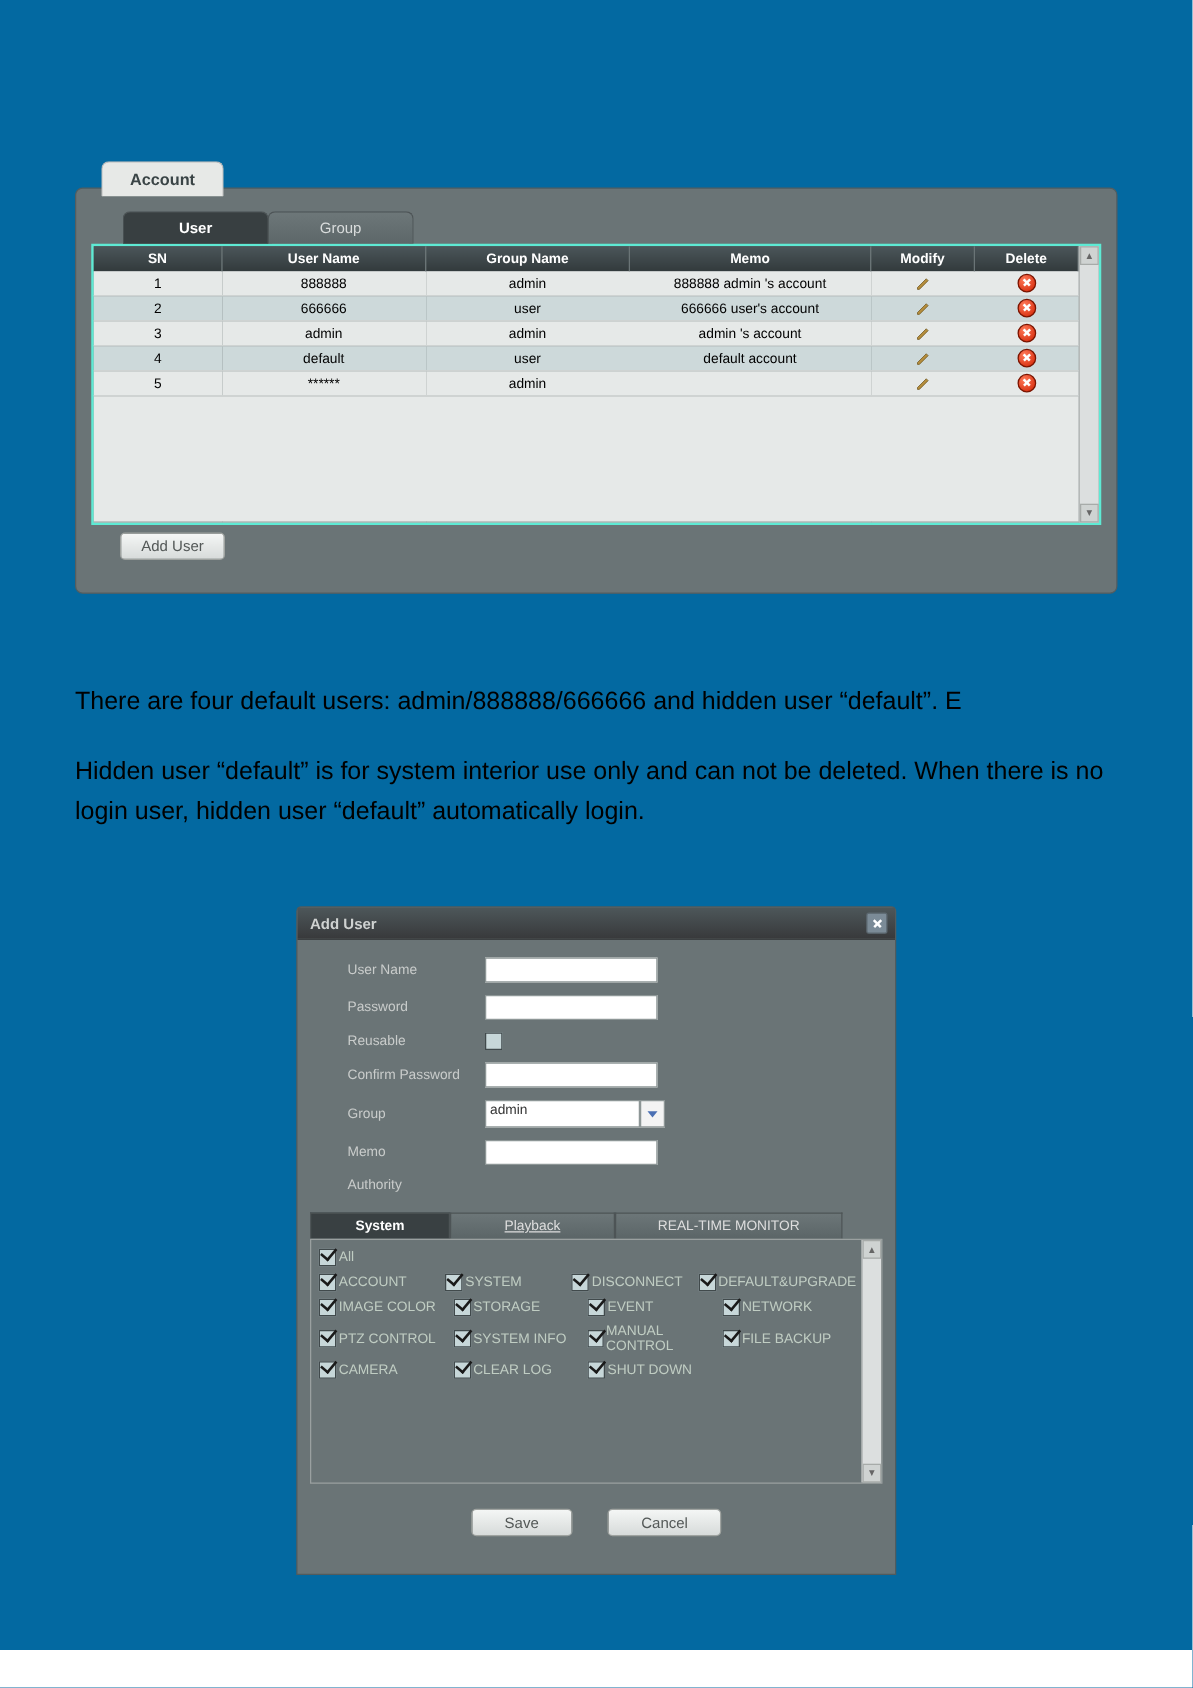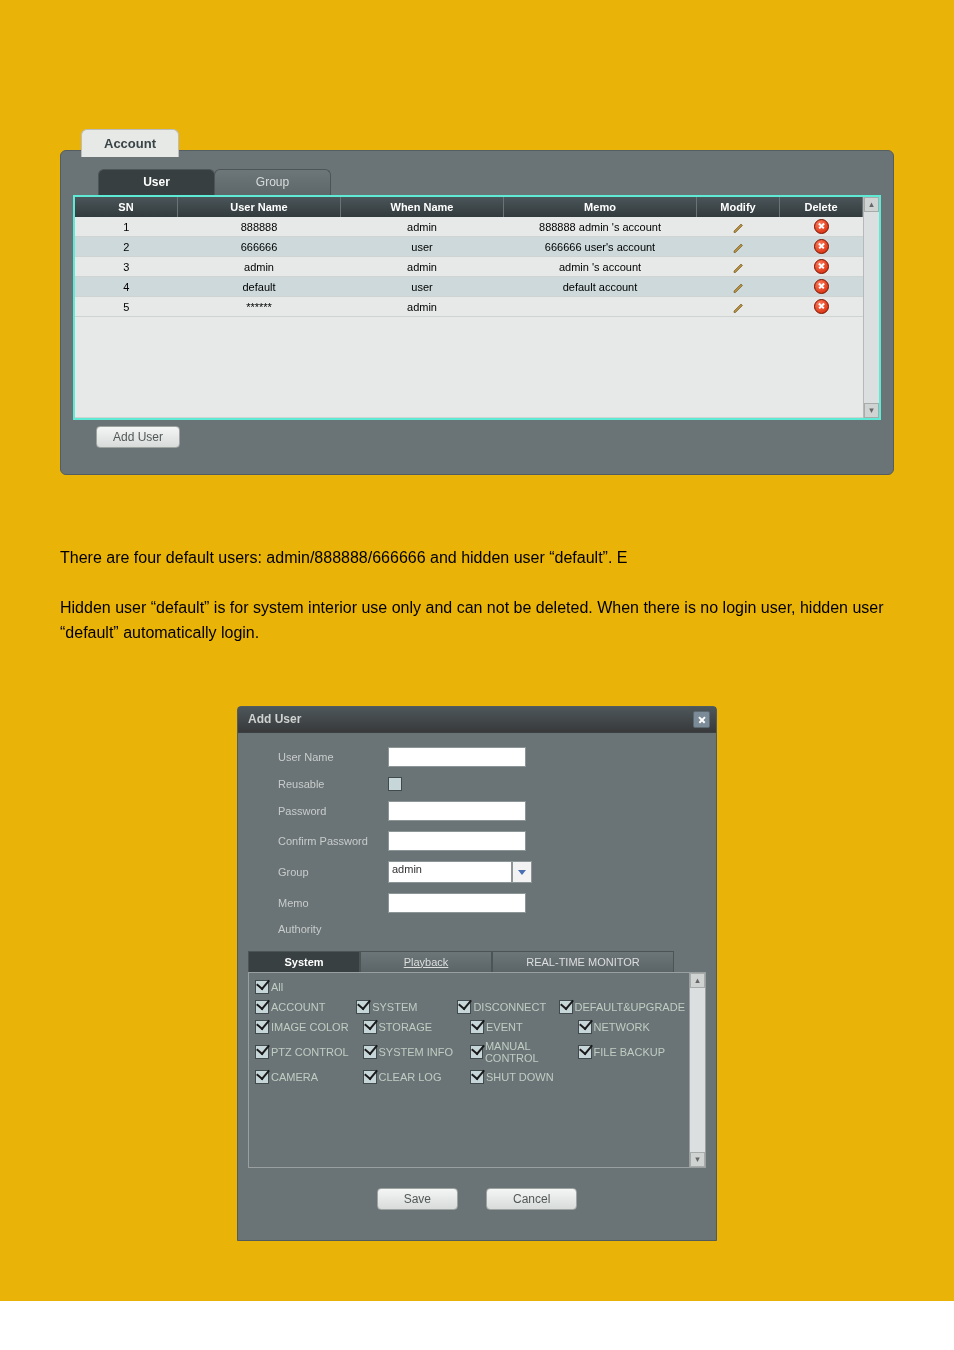--- a/index.html
+++ b/index.html
@@ -1,16 +1,16 @@
 <!DOCTYPE html>
 <html><head>
 <meta charset="utf-8">
 <style>
   html,body{margin:0;padding:0;background:#fff;font-family:Arial,Helvetica,sans-serif;}
-  .page{width:954px;margin:0 auto;background:#eab308;position:relative;}
+  .page{width:954px;margin:0 auto;background:#0369a1;position:relative;}
   .spacer-top{height:150px;}
 
   
   .account-panel{margin:0 60px;background:#6a7476;border:1px solid #545d5f;border-radius:6px;position:relative;padding:18px 12px 26px 12px;}
   .account-tab{
     position:absolute;top:-22px;left:20px;
     background:#e7e9e7;color:#3a4446;font-weight:bold;font-size:13px;
     padding:6px 22px;border:1px solid #bcbcbc;border-bottom:none;border-radius:6px 6px 0 0;
   }
   .ug-tabs{display:flex;gap:0;margin-left:25px;}
@@ -49,21 +49,21 @@
   .scroll-col{width:15px;background:#dcdfdf;border-left:1px solid #b5b9b8;display:flex;flex-direction:column;justify-content:space-between;}
   .scroll-col span{display:block;width:15px;height:15px;background:#cfd3d2;border:1px solid #a7aba9;box-sizing:border-box;text-align:center;font-size:9px;line-height:12px;color:#666;}
   .fill-area{height:100px;background:#e6e9e8;}
   .add-user-btn{
     margin-top:6px;margin-left:23px;
     background:linear-gradient(#f4f6f5,#d7dbda);border:1px solid #9fa3a0;border-radius:4px;
     color:#535857;font-size:12px;padding:3px 16px;
   }
 
   
-  .prose{margin:70px 60px 0 60px;font-size:16px;color:#000;line-height:1.6;}
+  .prose{margin:70px 60px 0 60px;font-size:20px;color:#000;line-height:1.6;}
   .prose p{margin:0 0 24px 0;}
 
   
   .dialog-wrap{margin:60px auto 0 auto;width:480px;}
   .dialog{background:#6a7476;border:1px solid #525b5d;border-radius:4px 4px 0 0;}
   .dlg-title{
     display:flex;justify-content:space-between;align-items:center;
     background:linear-gradient(#4d575a,#38393b);color:#cfd2d1;font-weight:bold;font-size:12px;
     padding:4px 6px 4px 10px;border-bottom:1px solid #3c4042;
   }
@@ -116,21 +116,21 @@
     <div class="tab active">User</div>
     <div class="tab">Group</div>
   </div>
 
   <div class="tbl-wrap">
     <table class="tbl">
       <thead>
         <tr>
           <th class="col-sn">SN</th>
           <th class="col-un">User Name</th>
-          <th class="col-gn">When Name</th>
+          <th class="col-gn">Group Name</th>
           <th>Memo</th>
           <th class="col-mo">Modify</th>
           <th class="col-de">Delete</th>
         </tr>
       </thead>
       <tbody id="user-rows">
             <tr>
               <td>1</td>
               <td>888888</td>
               <td>admin</td>
@@ -208,26 +208,26 @@
     <div class="dlg-title">
       <span>Add User</span>
       <span class="close-btn"></span>
     </div>
     <div class="dlg-body">
       <div class="form-row">
         <span class="lbl">User Name</span>
         <input class="tx-inp" type="text" style="">
       </div>
       <div class="form-row">
+        <span class="lbl">Password</span>
+        <input class="tx-inp" type="password" style="">
+      </div>
+      <div class="form-row">
         <span class="lbl">Reusable</span>
         <span class="chk"></span>
-      </div>
-      <div class="form-row">
-        <span class="lbl">Password</span>
-        <input class="tx-inp" type="password" style="">
       </div>
       <div class="form-row">
         <span class="lbl">Confirm Password</span>
         <input class="tx-inp" type="password" style="">
       </div>
       <div class="form-row">
         <span class="lbl">Group</span>
         <span class="sel-wrap">
           <span class="sel-inp">admin</span>
           <span class="sel-btn">

